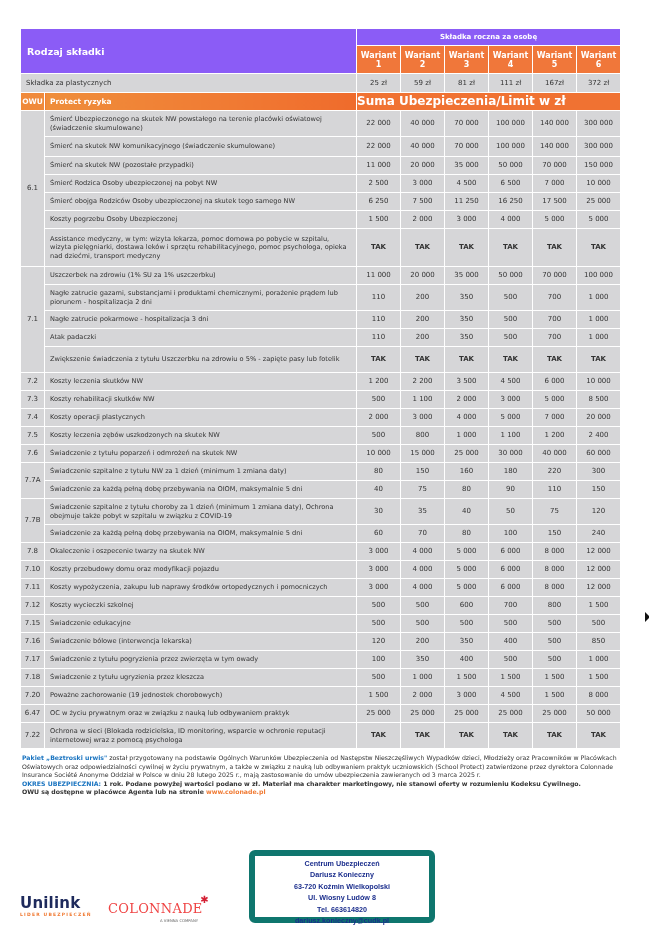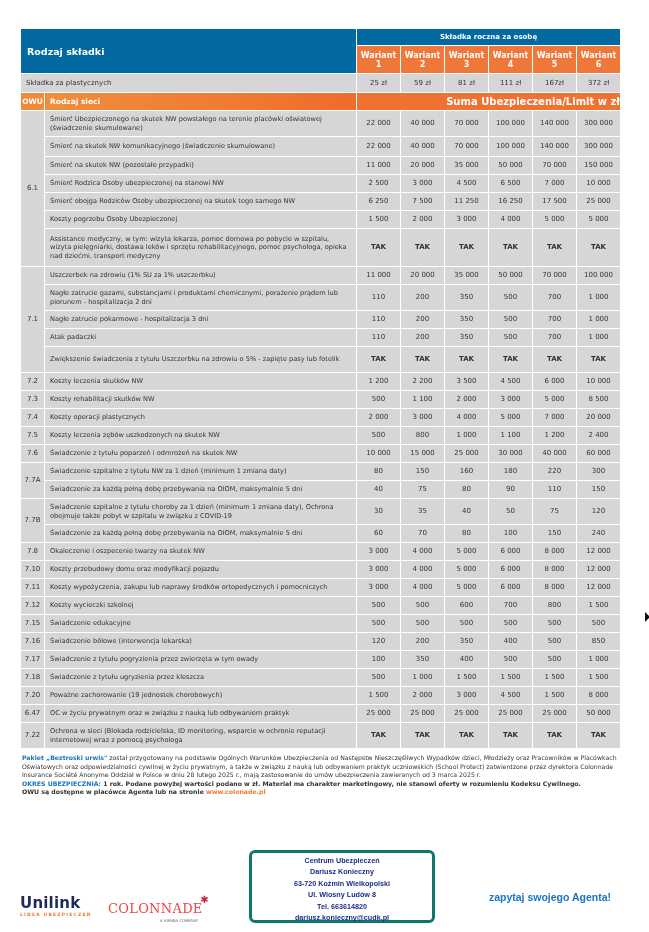--- a/index.html
+++ b/index.html
@@ -3,28 +3,28 @@
 <meta charset="utf-8">
 <style>
   * { box-sizing: border-box; margin: 0; padding: 0; }
   html, body { width: 649px; height: 932px; background: #ffffff; overflow: hidden; }
   body { font-family: "DejaVu Sans", sans-serif; color: #333; position: relative; }
 
   .table-wrap { position: absolute; left: 20px; top: 28px; width: 600px; }
   table { border-collapse: collapse; width: 600px; table-layout: fixed; }
   td, th { border: 1px solid #ffffff; font-size: 7px; font-weight: normal; line-height: 9px; }
 
-  .hdr-blue { background: #0369a1; color: #fff; }
+  .hdr-blue { background: #8b5cf6; color: #fff; }
   .hdr-blue-title { font-size: 9.5px; font-weight: bold; padding-left: 6px; text-align: left; }
   .hdr-blue-sub { font-size: 7px; font-weight: bold; text-align: center; height: 17px; }
   .hdr-orange { background: #f0773a; color: #fff; font-weight: bold; text-align: center; font-size: 8px; line-height: 9px; height: 28px; }
   .grad-orange { background: linear-gradient(90deg, #ef8e3b 0%, #f07a33 60%, #ef6b2c 100%); color: #fff; font-weight: bold; height: 18px; }
   .grad-orange.owu { text-align: center; font-size: 7.5px; background: #f08a3b; }
   .grad-orange.risk { font-size: 7.5px; padding-left: 5px; text-align: left; }
-  .grad-orange.suma { text-align: right; font-size: 10px; background: #f07232; }
+  .grad-orange.suma { text-align: left; font-size: 12px; background: #f07232; }
 
   .grey { background: #d6d6d8; color: #333; }
   .premium-label { text-align: left; padding-left: 5px; height: 19px; font-size: 7px; }
   .num { text-align: center; white-space: nowrap; }
   .owu-cell { text-align: center; font-size: 7px; }
   .risk-cell { text-align: left; padding: 2px 5px; font-size: 6.6px; line-height: 8.2px; }
   .tak { font-weight: bold; }
 
   .footnote { position: absolute; left: 22px; top: 754px; width: 605px; font-size: 6.2px; line-height: 8.6px; color: #333; }
   .footnote .blue { color: #1a74c0; font-weight: bold; }
@@ -32,21 +32,21 @@
   .footnote .orange { color: #f07a33; font-weight: bold; }
 
   .logo-unilink { position: absolute; left: 20px; top: 896px; }
   .logo-unilink .name { font-size: 15px; font-weight: bold; color: #1e2a5c; letter-spacing: 0.2px; line-height: 15px; }
   .logo-unilink .tag { font-size: 4.5px; color: #f07a33; letter-spacing: 1.2px; font-weight: bold; margin-top: 1px; }
   .logo-colonnade { position: absolute; left: 108px; top: 898px; }
   .logo-colonnade .name { font-family: "DejaVu Serif", serif; font-size: 13px; color: #ef4444; letter-spacing: 0.3px; line-height: 14px; }
   .logo-colonnade .sub { font-size: 3.8px; color: #666; margin-left: 52px; margin-top: 1px; }
   .leaf { position: absolute; right: -6px; top: -8px; color: #d42034; font-size: 10px; }
 
-  .agent-box { position: absolute; left: 249px; top: 850px; width: 186px; height: 73px; border: 3px solid #0f766e; border-radius: 6px; background: #fff; text-align: center; padding-top: 2px; }
+  .agent-box { position: absolute; left: 249px; top: 850px; width: 186px; height: 73px; border: 6px solid #0f766e; border-radius: 6px; background: #fff; text-align: center; padding-top: 2px; }
   .agent-box div { font-size: 7.2px; line-height: 11.4px; color: #1a2d8c; font-weight: bold; font-family: "Liberation Sans", sans-serif; }
 
   .cta { position: absolute; left: 455px; top: 890px; width: 190px; text-align: center; color: #1a74c0; font-weight: bold; font-size: 10.5px; line-height: 14px; font-family: "Liberation Sans", sans-serif; }
 
   .side-arrow { position: absolute; left: 645px; top: 612px; width: 0; height: 0; border-top: 5px solid transparent; border-bottom: 5px solid transparent; border-left: 5px solid #111; }
 </style>
 </head>
 <body>
 
 <div class="table-wrap">
@@ -96,21 +96,21 @@
       <td class="grey premium-label" colspan="2">Składka za plastycznych</td>
     <td class="grey num">25 zł</td>
           <td class="grey num">59 zł</td>
           <td class="grey num">81 zł</td>
           <td class="grey num">111 zł</td>
           <td class="grey num">167zł</td>
           <td class="grey num">372 zł</td>
         </tr>
     <tr>
       <td class="grad-orange owu">OWU</td>
-      <td class="grad-orange risk">Rodzaj sieci</td>
+      <td class="grad-orange risk">Protect ryzyka</td>
       <td class="grad-orange suma" colspan="6">Suma Ubezpieczenia/Limit w zł</td>
     </tr>
   </thead>
   <tbody id="coverage-body">
         <tr style="height: 26px;">
           <td class="grey owu-cell" rowspan="7">6.1</td>
           <td class="grey risk-cell">Śmierć Ubezpieczonego na skutek NW powstałego na terenie placówki oświatowej (świadczenie skumulowane)</td>
           <td class="grey num">22 000</td>
           <td class="grey num">40 000</td>
           <td class="grey num">70 000</td>
@@ -130,21 +130,21 @@
         <tr style="height: 18px;">
           <td class="grey risk-cell">Śmierć na skutek NW (pozostałe przypadki)</td>
           <td class="grey num">11 000</td>
           <td class="grey num">20 000</td>
           <td class="grey num">35 000</td>
           <td class="grey num">50 000</td>
           <td class="grey num">70 000</td>
           <td class="grey num">150 000</td>
         </tr>
         <tr style="height: 18px;">
-          <td class="grey risk-cell">Śmierć Rodzica Osoby ubezpieczonej na stanowi NW</td>
+          <td class="grey risk-cell">Śmierć Rodzica Osoby ubezpieczonej na pobyt NW</td>
           <td class="grey num">2 500</td>
           <td class="grey num">3 000</td>
           <td class="grey num">4 500</td>
           <td class="grey num">6 500</td>
           <td class="grey num">7 000</td>
           <td class="grey num">10 000</td>
         </tr>
         <tr style="height: 18px;">
           <td class="grey risk-cell">Śmierć obojga Rodziców Osoby ubezpieczonej na skutek tego samego NW</td>
           <td class="grey num">6 250</td>
@@ -448,16 +448,15 @@
 <div class="agent-box">
   <div>Centrum Ubezpieczeń</div>
   <div>Dariusz Konieczny</div>
   <div>63-720 Koźmin Wielkopolski</div>
   <div>Ul. Wiosny Ludów 8</div>
   <div>Tel. 663614820</div>
   <div>dariusz.konieczny@cudk.pl</div>
 </div>
 
 <div class="cta">
-  <div>zapytaj swojego Agenta!</div>
 </div>
 
 <div class="side-arrow"></div>
 
 </body></html>

